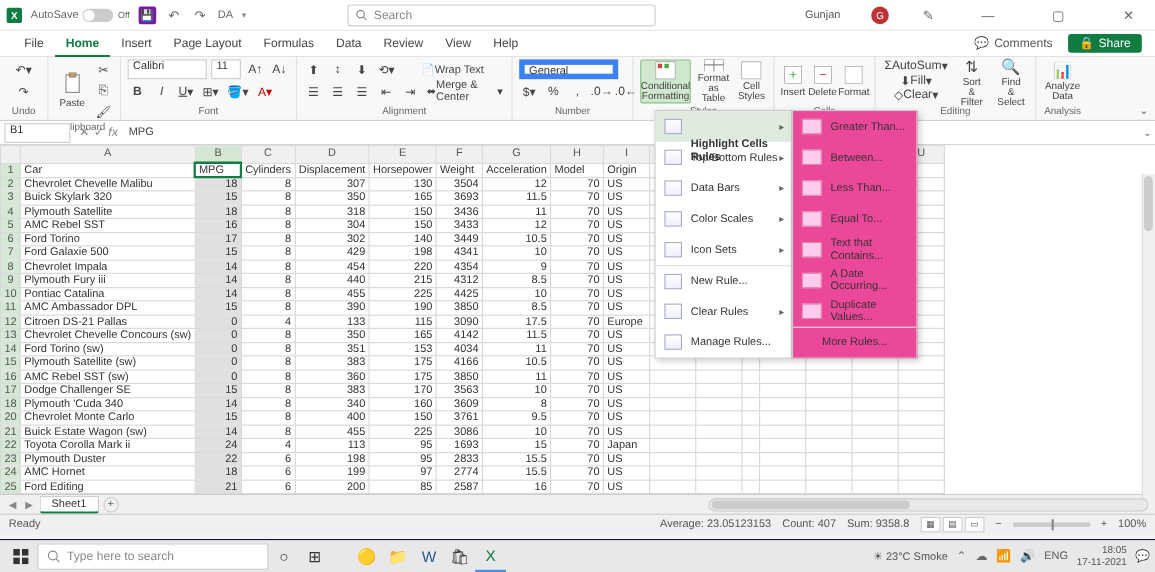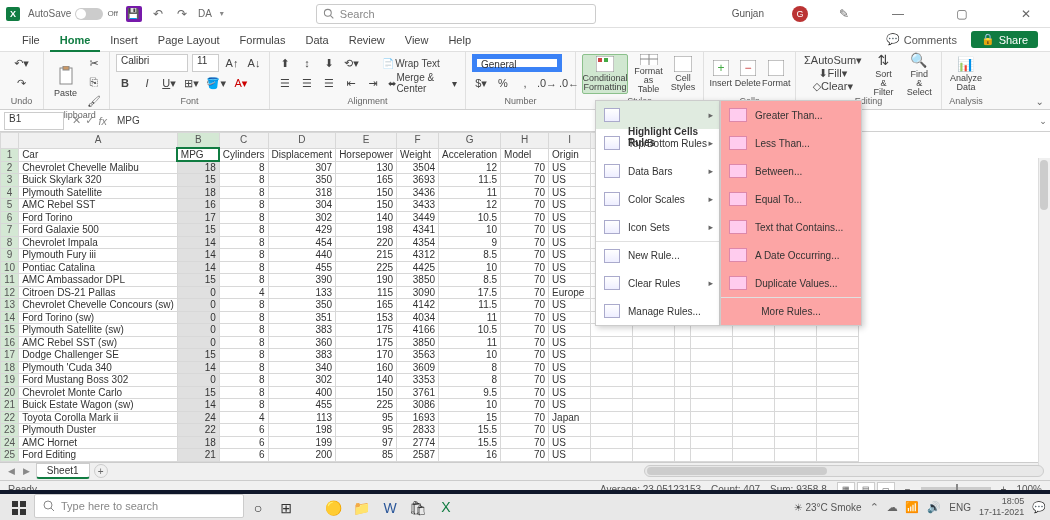--- a/index.html
+++ b/index.html
@@ -64,21 +64,21 @@
     .grid td.selcol { background: #e0e0e0; }
     .grid td.selcol.active { background: #fff; outline: 2px solid #107c41; outline-offset: -1px; }
     
     
     .cf-menu { position: absolute; top: 100px; left: 595px; width: 125px; background: #fff; border: 1px solid #ccc; box-shadow: 2px 2px 6px rgba(0,0,0,.2); z-index: 20; }
     .cf-menu-item { height: 28px; display: flex; align-items: center; padding: 0 8px; gap: 8px; font-size: 10px; position: relative; }
     .cf-menu-item.sub::after { content: "▸"; position: absolute; right: 6px; font-size: 9px; color: #666; }
     .cf-menu-item.hover { background: #e0ebe0; }
     .cf-menu-item.sep-before { border-top: 1px solid #e0e0e0; }
     .cf-menu-icon { width: 16px; height: 14px; border: 1px solid #aac; background: linear-gradient(#fff,#eef); flex-shrink: 0; }
-    .cf-submenu { position: absolute; top: 100px; left: 720px; width: 142px; background: #fca5a5; border: 1px solid #ccc; box-shadow: 2px 2px 6px rgba(0,0,0,.2); z-index: 21; }
+    .cf-submenu { position: absolute; top: 100px; left: 720px; width: 114px; background: #ec4899; border: 1px solid #ccc; box-shadow: 2px 2px 6px rgba(0,0,0,.2); z-index: 21; }
     .cf-submenu-item { height: 28px; display: flex; align-items: center; padding: 0 8px; gap: 8px; font-size: 10px; }
     .cf-submenu-item.sep-before { border-top: 1px solid #e0e0e0; }
     .sub-icon { width: 18px; height: 14px; border: 1px solid #d8a; background: #fce; flex-shrink: 0; position: relative; }
     
     
     .sheet-tabs { height: 18px; background: #f0f0f0; border-top: 1px solid #ccc; display: flex; align-items: center; padding: 0 6px; gap: 4px; }
     .sheet-nav { font-size: 9px; color: #888; padding: 0 2px; }
     .sheet-tab { background: #fff; border: 1px solid #ccc; border-bottom: none; padding: 1px 10px; font-size: 10px; border-radius: 0 0 3px 3px; }
     .sheet-tab.active { border-bottom: 2px solid #107c41; }
     .sheet-add { width: 14px; height: 14px; border: 1px solid #ccc; border-radius: 50%; display: inline-flex; align-items: center; justify-content: center; font-size: 10px; color: #666; }
@@ -87,21 +87,21 @@
     
     
     .status-bar { height: 18px; background: #f0f0f0; border-top: 1px solid #ccc; display: flex; align-items: center; padding: 0 8px; font-size: 10px; color: #555; }
     .status-bar .right { margin-left: auto; display: flex; align-items: center; gap: 10px; }
     .view-btns { display: flex; gap: 2px; }
     .view-btn { width: 18px; height: 14px; border: 1px solid #ccc; background: #fff; font-size: 8px; display: inline-flex; align-items: center; justify-content: center; }
     .zoom-slider { width: 70px; height: 4px; background: #ccc; position: relative; }
     .zoom-slider::after { content: ""; position: absolute; left: 50%; top: -3px; width: 2px; height: 10px; background: #888; }
     
     
-    .taskbar { position: absolute; bottom: 0; left: 0; right: 0; height: 30px; background: #e8e8e8; border-top: 4px solid #0f172a; display: flex; padding: 0 4px; }
+    .taskbar { position: absolute; bottom: 0; left: 0; right: 0; height: 30px; background: #e8e8e8; border-top: 1px solid #0f172a; display: flex; align-items: center; padding: 0 4px; }
     .start-btn { width: 30px; height: 28px; display: flex; align-items: center; justify-content: center; }
     .task-search { width: 210px; height: 24px; background: #fff; border: 1px solid #ccc; border-radius: 2px; display: flex; align-items: center; padding: 0 8px; color: #888; gap: 6px; font-size: 11px; }
     .task-icon { width: 28px; height: 28px; display: flex; align-items: center; justify-content: center; font-size: 14px; }
     .task-icon.active { border-bottom: 2px solid #4a90d9; }
     .taskbar .right { margin-left: auto; display: flex; align-items: center; gap: 8px; font-size: 10px; color: #555; }
     .tray-icon { font-size: 11px; color: #666; }
     .clock { text-align: right; line-height: 11px; font-size: 9px; }
     
     .vscroll { position: absolute; right: 0; top: 158px; width: 12px; height: 308px; background: #f0f0f0; border-left: 1px solid #ddd; }
     .vscroll-thumb { position: absolute; top: 2px; left: 1px; width: 8px; height: 50px; background: #ccc; border-radius: 4px; }
@@ -708,39 +708,20 @@
           <td class="">US</td>
           <td></td>
           <td></td>
           <td></td>
           <td></td>
           <td></td>
           <td></td>
           <td></td>
         </tr>
         <tr>
-          <th class="row-hdr sel">19</th>
-          <td class="">Ford Mustang Boss 302</td>
-          <td class="num selcol">0</td>
-          <td class="num">8</td>
-          <td class="num">302</td>
-          <td class="num">140</td>
-          <td class="num">3353</td>
-          <td class="num">8</td>
-          <td class="num">70</td>
-          <td class="">US</td>
-          <td></td>
-          <td></td>
-          <td></td>
-          <td></td>
-          <td></td>
-          <td></td>
-          <td></td>
-        </tr>
-        <tr>
           <th class="row-hdr sel">20</th>
           <td class="">Chevrolet Monte Carlo</td>
           <td class="num selcol">15</td>
           <td class="num">8</td>
           <td class="num">400</td>
           <td class="num">150</td>
           <td class="num">3761</td>
           <td class="num">9.5</td>
           <td class="num">70</td>
           <td class="">US</td>
@@ -889,25 +870,25 @@
     </div>
 </div>
 
 <div class="cf-submenu">
   <div class="cf-submenu-item">
       <span class="sub-icon"></span>
       <span>Greater Than...</span>
     </div>
   <div class="cf-submenu-item">
       <span class="sub-icon"></span>
-      <span>Less Than...</span>
+      <span>Between...</span>
     </div>
   <div class="cf-submenu-item">
       <span class="sub-icon"></span>
-      <span>Between...</span>
+      <span>Less Than...</span>
     </div>
   <div class="cf-submenu-item">
       <span class="sub-icon"></span>
       <span>Equal To...</span>
     </div>
   <div class="cf-submenu-item">
       <span class="sub-icon"></span>
       <span>Text that Contains...</span>
     </div>
   <div class="cf-submenu-item">

